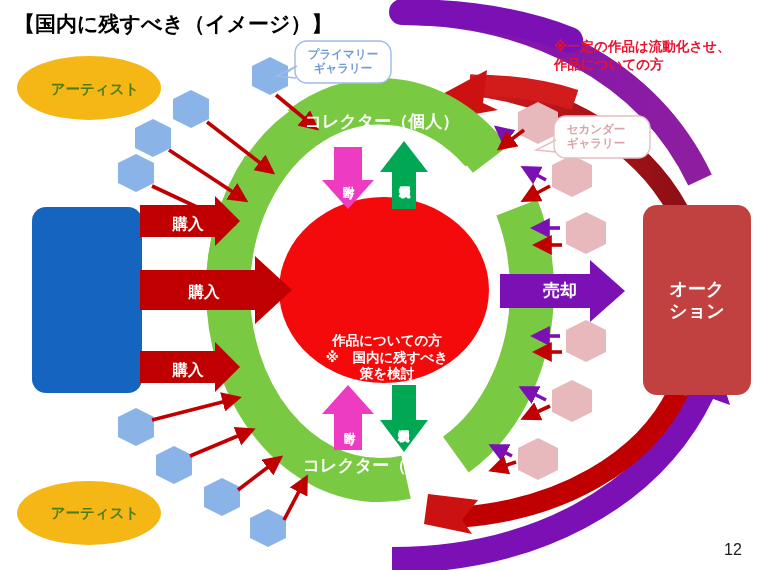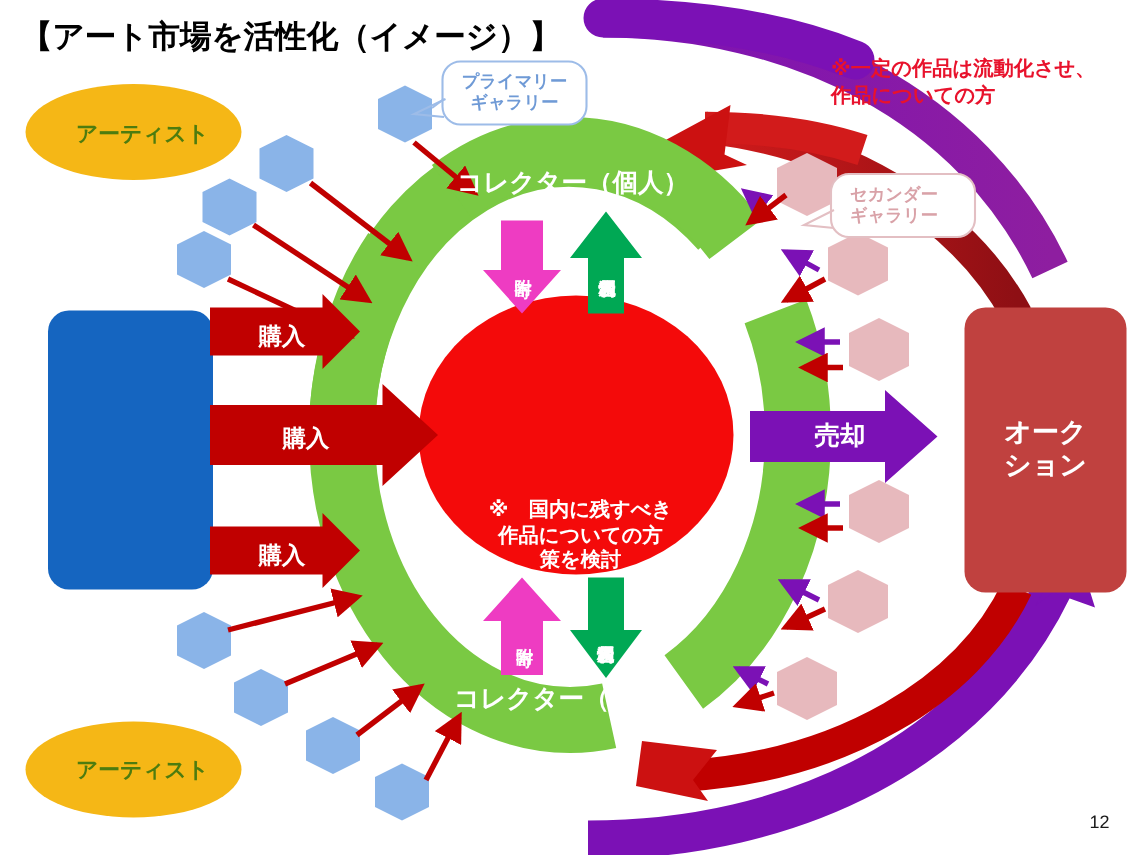--- a/index.html
+++ b/index.html
@@ -56,21 +56,21 @@
     font-weight: bold;
     line-height: 1.35;
     margin-top: 33px;
   }
   
   #page-number {
     left: 716px;
     top: 541px;
     width: 34px;
     text-align: center;
-    font-size: 12px;
+    font-size: 16px;
     color: #1a1a1a;
     font-family: "Liberation Sans", sans-serif;
   }
   
   .shape-label {
     display: flex;
     align-items: center;
     justify-content: center;
     text-align: center;
     color: #ffffff;
@@ -352,21 +352,21 @@
     <g>
       <rect x="554" y="116" width="96" height="42" rx="12" ry="12" fill="#ffffff" stroke="#e3bfc3" stroke-width="1.4"></rect>
       <path d="M 556,140 L 536,150 L 556,152" fill="none" stroke="#e3bfc3" stroke-width="1.4"></path>
     </g>
 
     <line x1="288" y1="72" x2="296" y2="66" stroke="#9dbce8" stroke-width="1.4"></line>
 
   </svg>
 
   <div class="ov" id="title-box">
-    <span id="title-text">【アート市場を活性化（イメージ）】</span>
+    <span id="title-text">【国内に残すべき（イメージ）】</span>
   </div>
 
   <div class="ov" id="top-note">
     <div>※一定の作品は流動化させ、</div>
     <div>作品についての方</div>
   </div>
 
   <div class="ov shape-label" id="artist-top-label">アーティスト</div>
   <div class="ov shape-label" id="artist-bottom-label">アーティスト</div>
 
@@ -374,22 +374,22 @@
   <div class="ov shape-label" id="auction-label">
     <div>オーク</div>
     <div>ション</div>
   </div>
 
   <div class="ov shape-label" id="collector-personal-label">コレクター（個人）</div>
   <div class="ov shape-label" id="collector-corporate-label">コレクター（企業）</div>
 
 
   <div class="ov shape-label" id="museum-note">
+    <div>作品についての方</div>
     <div>※　国内に残すべき</div>
-    <div>作品についての方</div>
     <div>策を検討</div>
   </div>
 
   <div class="ov shape-label purchase-label" id="purchase-1">購入</div>
   <div class="ov shape-label purchase-label" id="purchase-2">購入</div>
   <div class="ov shape-label purchase-label" id="purchase-3">購入</div>
   <div class="ov shape-label" id="sell-label">売却</div>
 
   <div class="ov vlabel" id="donation-top-label">寄附</div>
   <div class="ov vlabel" id="tax-top-label">税制優遇</div>

